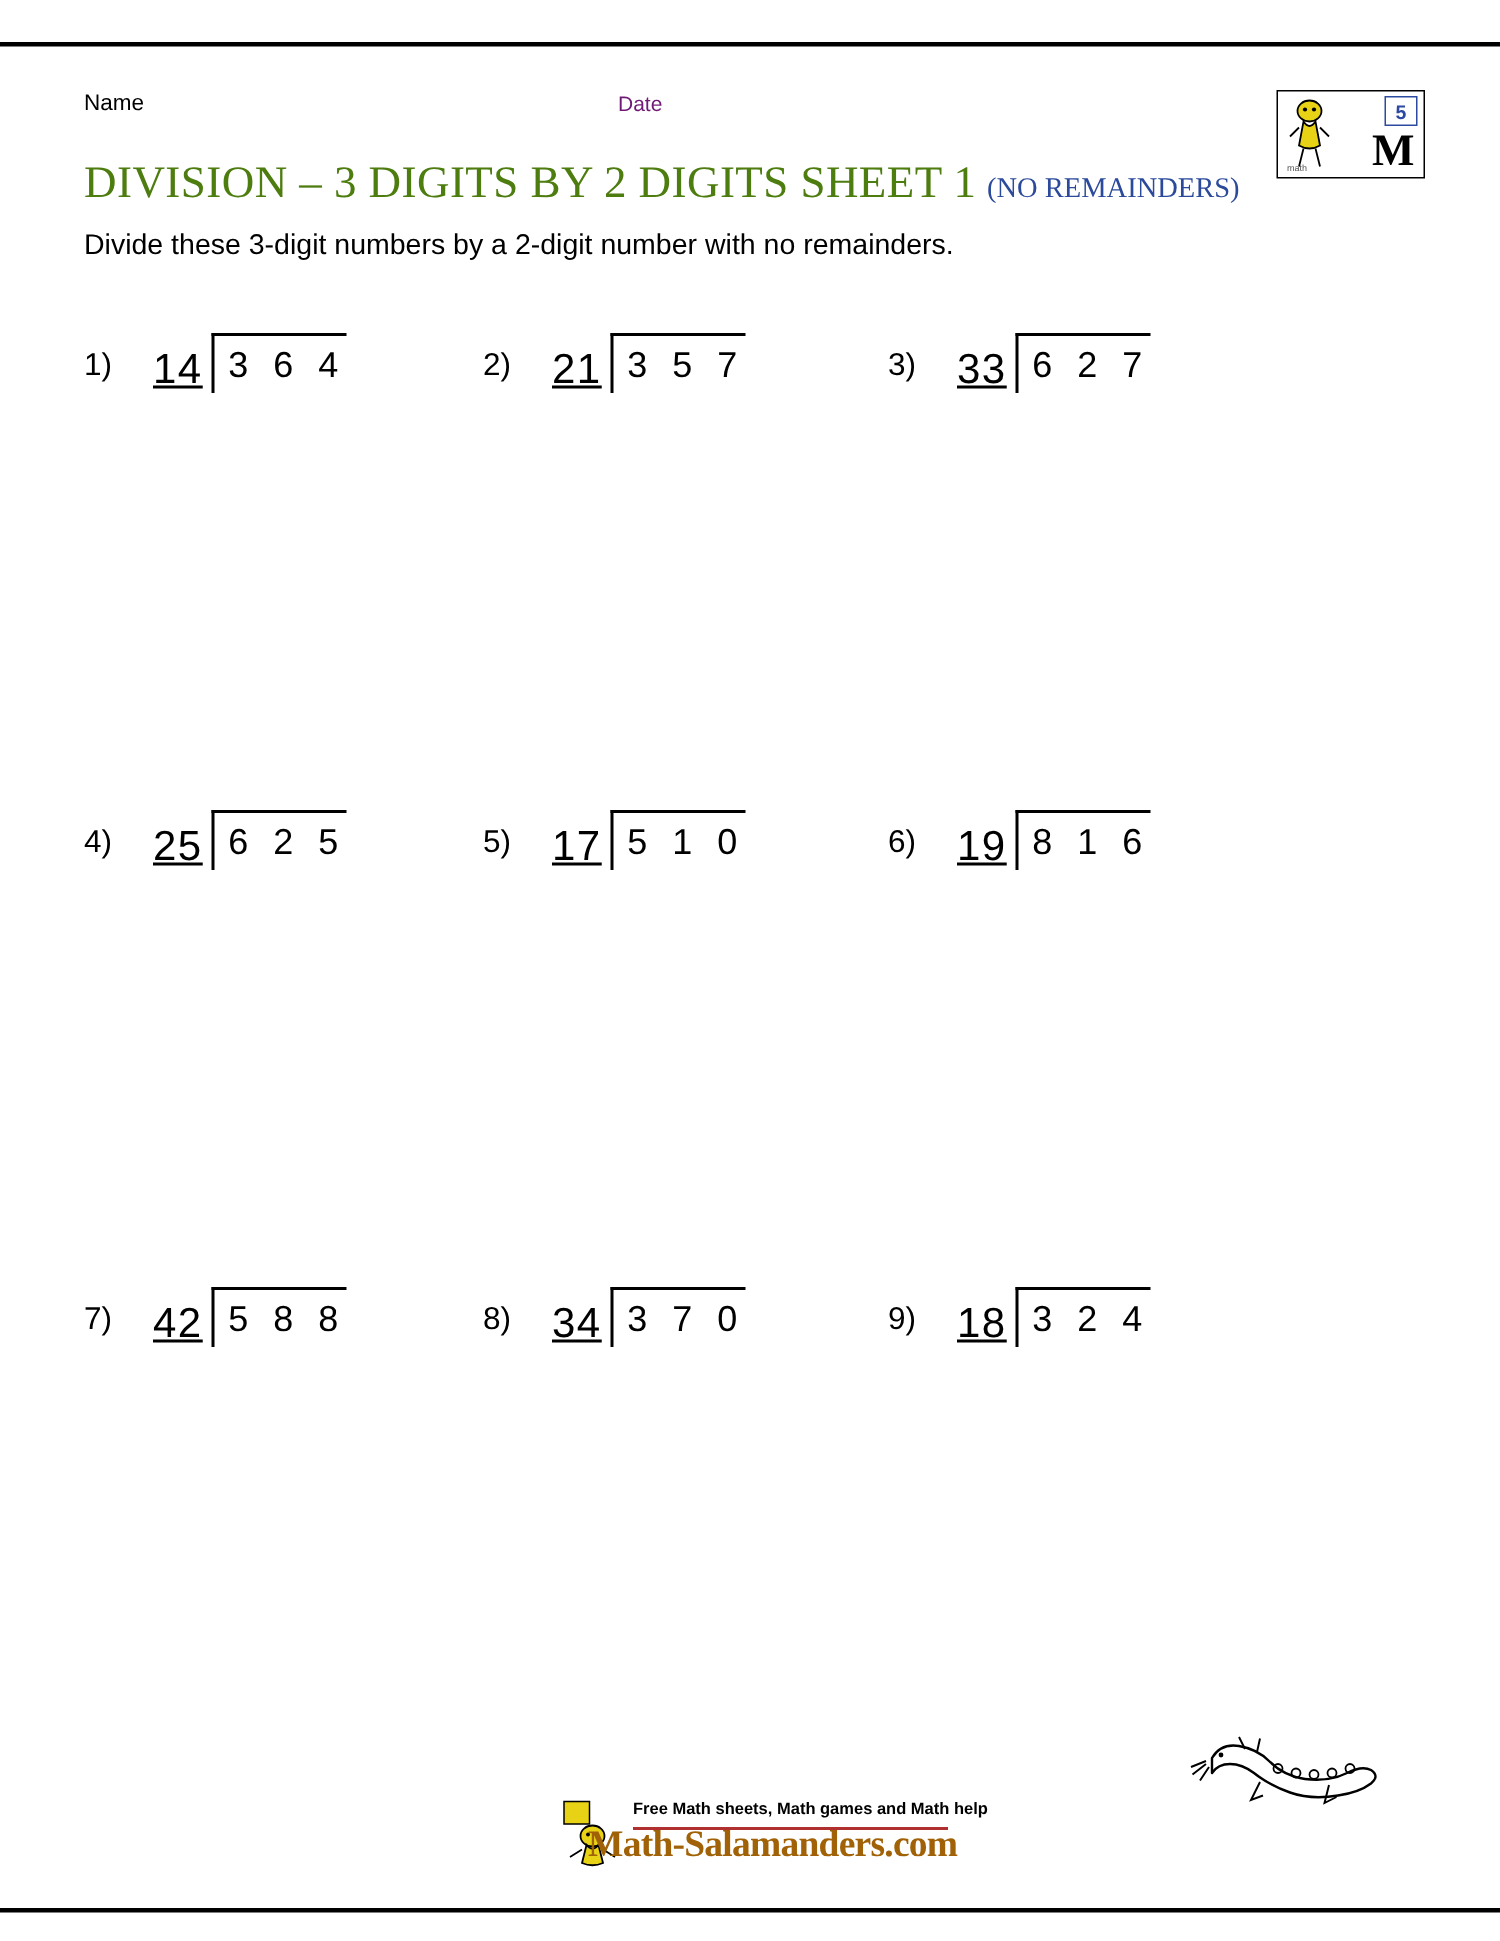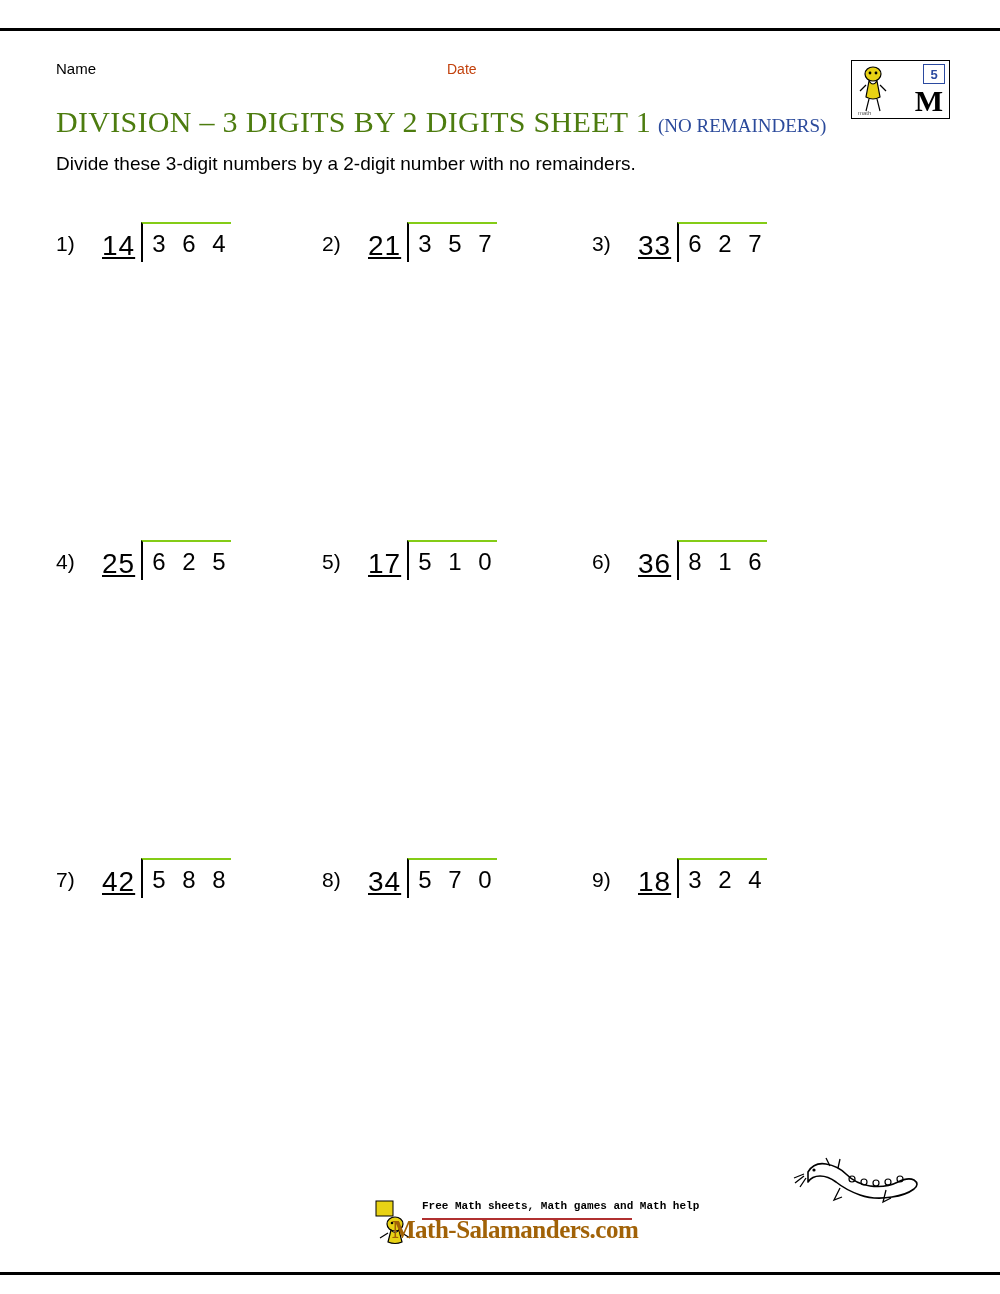--- a/index.html
+++ b/index.html
@@ -45,22 +45,21 @@
     left: 56px;
     top: 60px;
     font-size: 15px;
     color: #000;
   }
   .date-label {
     position: absolute;
     left: 412px;
     top: 61px;
     font-size: 14px;
-    color: #c2410c;
-    margin-left: 35px;
+    color: #701a75;
   }
 
   
   .logo-box {
     position: absolute;
     left: 851px;
     top: 60px;
     width: 99px;
     height: 59px;
     border: 1px solid #000;
@@ -173,21 +172,21 @@
   }
   .divisor {
     font-size: 28px;
     padding-top: 8px;
     letter-spacing: 1px;
     text-decoration: underline;
   }
   .bracket {
     margin-left: 6px;
     border-left: 2px solid #000;
-    border-top: 2px solid #84cc16;
+    border-top: 2px solid #000000;
     padding: 0 0 0 9px;
     height: 40px;
     box-sizing: border-box;
   }
   .dividend {
     font-size: 24px;
     letter-spacing: 5px;
     padding-top: 6px;
     white-space: nowrap;
   }
@@ -207,21 +206,21 @@
     width: 42px;
     height: 46px;
   }
   .footer-text-top {
     position: absolute;
     left: 422px;
     top: 4px;
     font-size: 11px;
     font-weight: bold;
     color: #000;
-    font-family: Liberation Mono, monospace;
+    font-family: Liberation Sans, sans-serif;
   }
   .footer-url {
     position: absolute;
     left: 392px;
     top: 20px;
     font-size: 25px;
     font-weight: bold;
     color: #a16207;
     font-family: "Liberation Serif", serif;
     letter-spacing: -0.5px;
@@ -323,21 +322,21 @@
           <div class="prob-num">5)</div>
           <div class="divisor">17</div>
           <div class="bracket">
             <div class="dividend">5 1 0</div>
           </div>
         </div>
       </div>
       <div class="prob-cell c3">
         <div class="prob-inner">
           <div class="prob-num">6)</div>
-          <div class="divisor">36</div>
+          <div class="divisor">19</div>
           <div class="bracket">
             <div class="dividend">8 1 6</div>
           </div>
         </div>
       </div>
     </div>
 
     <div class="prob-row">
       <div class="prob-cell c1">
         <div class="prob-inner">
@@ -346,21 +345,21 @@
           <div class="bracket">
             <div class="dividend">5 8 8</div>
           </div>
         </div>
       </div>
       <div class="prob-cell c2">
         <div class="prob-inner">
           <div class="prob-num">8)</div>
           <div class="divisor">34</div>
           <div class="bracket">
-            <div class="dividend">5 7 0</div>
+            <div class="dividend">3 7 0</div>
           </div>
         </div>
       </div>
       <div class="prob-cell c3">
         <div class="prob-inner">
           <div class="prob-num">9)</div>
           <div class="divisor">18</div>
           <div class="bracket">
             <div class="dividend">3 2 4</div>
           </div>

